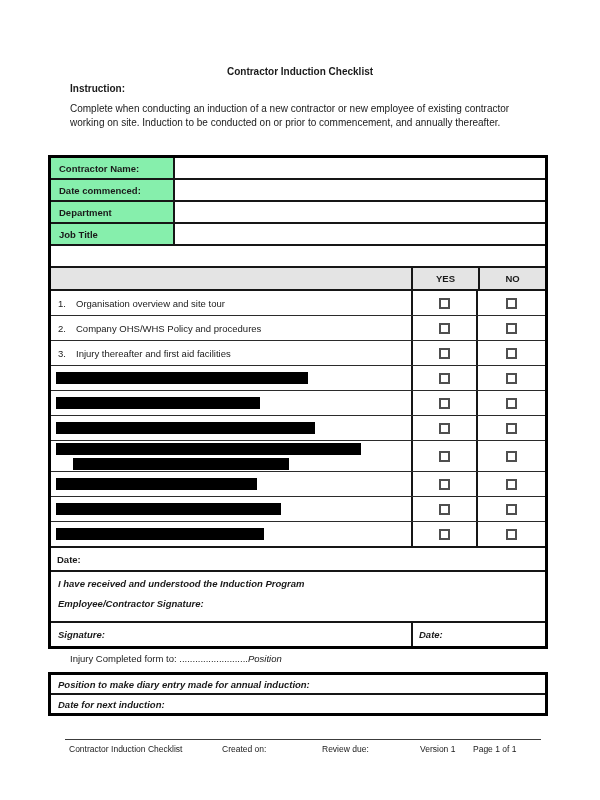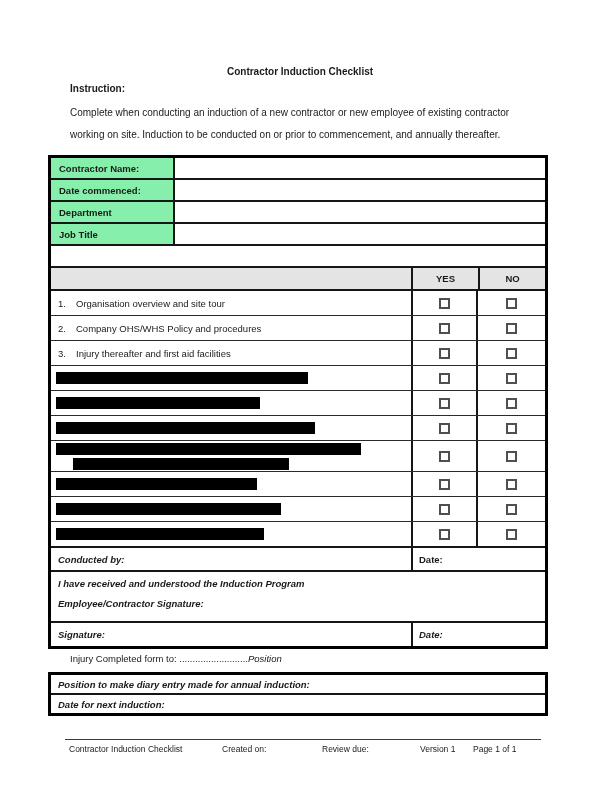--- a/index.html
+++ b/index.html
@@ -18,21 +18,21 @@
   .doc-title {
     position: absolute; top: 66px; left: 0; width: 100%;
     text-align: center; font-size: 10px; font-weight: bold;
   }
   .instr-label {
     position: absolute; top: 83px; left: 70px;
     font-size: 10px; font-weight: bold;
   }
   .instr-text {
     position: absolute; top: 102px; left: 70px; width: 472px;
-    font-size: 10px; line-height: 22px; white-space: pre-line;
+    font-size: 10px; line-height: 14px; white-space: pre-line;
   }
 
   
   .main-table {
     position: absolute; top: 155px; left: 48px; width: 500px;
     border: 3px solid #000; box-sizing: border-box; background: #fff;
   }
   .t1-row { display: flex; height: 20px; border-bottom: 2px solid #161616; }
   .t1-label {
     width: 124px; box-sizing: border-box; background: #86efac;
@@ -283,21 +283,20 @@
       </div>
       <div class="cl-cell cl-yes">
           <span class="cb"></span>
         </div>
       <div class="cl-cell cl-no">
           <span class="cb"></span>
         </div>
     </div>
 
     <div class="cond-row">
-      <div class="cond-left">Conducted by:</div>
       <div class="cond-right">Date:</div>
     </div>
 
     <div class="recv-row">
       <div>I have received and understood the Induction Program</div>
       <div class="line2">Employee/Contractor Signature:</div>
     </div>
 
     <div class="sig-row">
       <div class="sig-left">Signature:</div>

